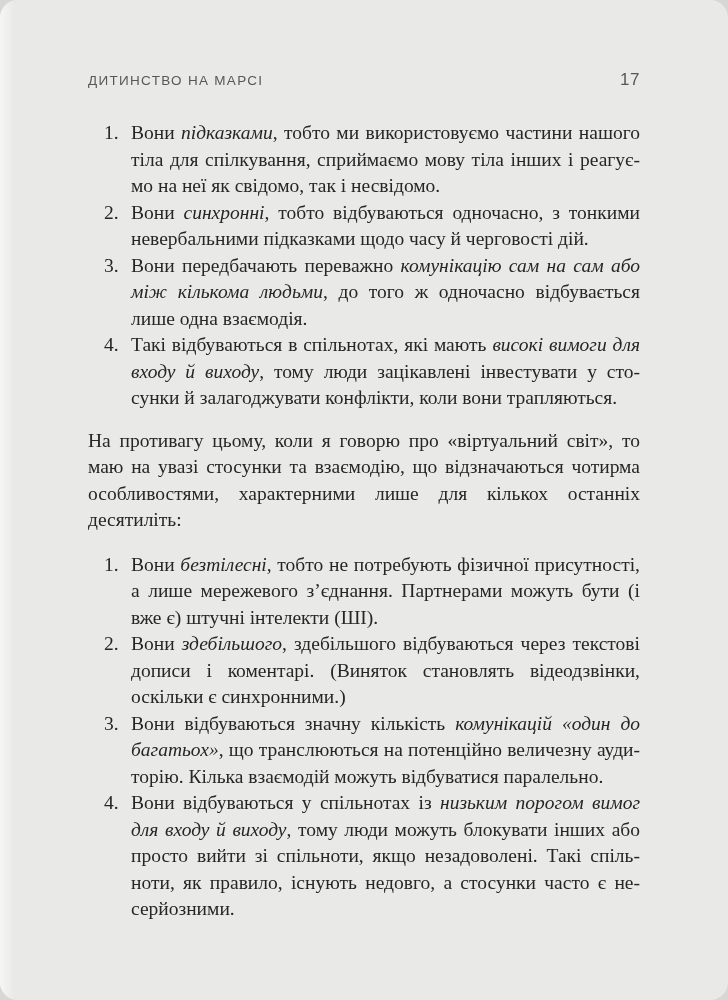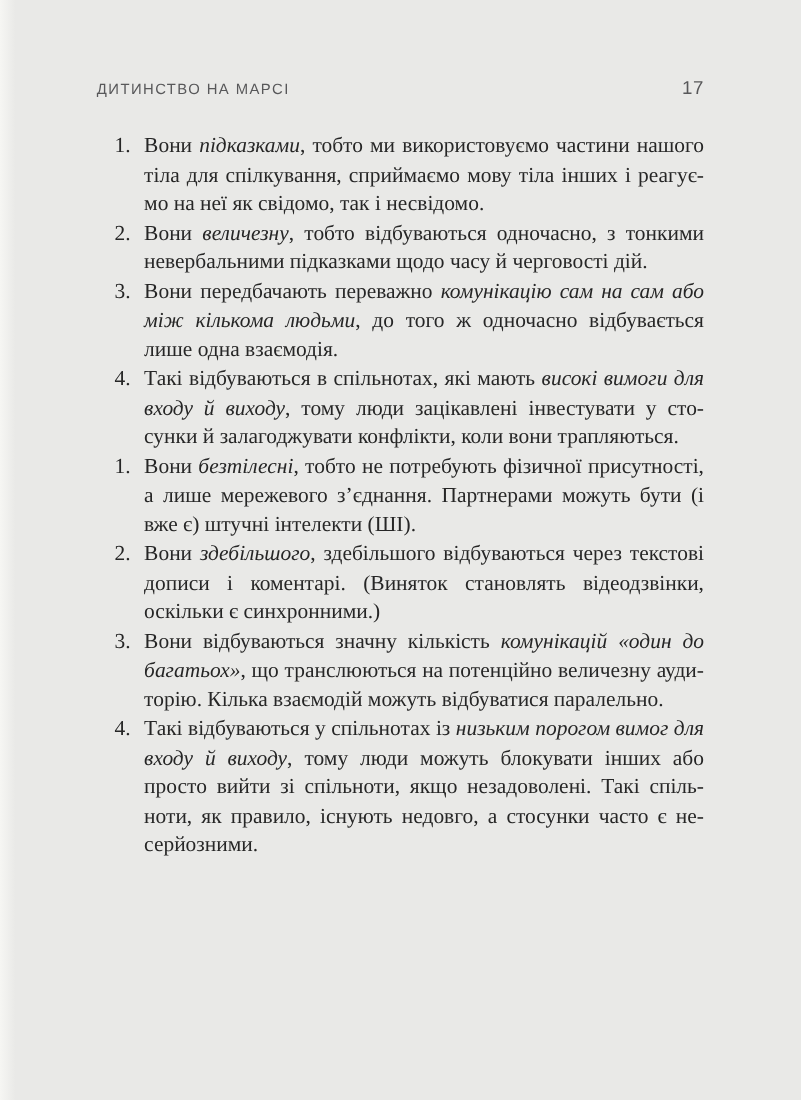--- a/index.html
+++ b/index.html
@@ -6,20 +6,21 @@
 
   .page {
     position: relative;
     width: 728px;
     height: 1000px;
     margin: 0 auto;
     background: #e9e9e7;
     overflow: hidden;
     font-family: "Liberation Serif", "DejaVu Serif", serif;
     color: #262626;
+    border-radius: 18px;
   }
 
   .page-edge {
     position: absolute;
     left: 0; top: 0; bottom: 0;
     width: 14px;
     background: linear-gradient(to right, #f6f6f3, #e9e9e7);
   }
 
   .running-head {
@@ -79,26 +80,27 @@
   <div class="page-edge"></div>
 
   <header class="running-head">
     <span class="head-title">ДИТИНСТВО НА МАРСІ</span>
     <span class="page-num">17</span>
   </header>
 
   <main class="text-block">
     <div class="num-list">
         <div class="list-item"><span class="num">1.</span><span><span>Вони </span><em>підказками</em><span>, тобто ми використовуємо частини нашого тіла для спілкування, сприймаємо мову тіла інших і реагує­мо на неї як свідомо, так і несвідомо.</span></span></div>
-        <div class="list-item"><span class="num">2.</span><span><span>Вони </span><em>величезну</em><span>, тобто відбуваються одночасно, з тонки­ми невербальними підказками щодо часу й черговості дій.</span></span></div>
+        <div class="list-item"><span class="num">2.</span><span><span>Вони </span><em>синхронні</em><span>, тобто відбуваються одночасно, з тонки­ми невербальними підказками щодо часу й черговості дій.</span></span></div>
         <div class="list-item"><span class="num">3.</span><span><span>Вони передбачають переважно </span><em>комунікацію сам на сам або між кількома людьми</em><span>, до того ж одночасно відбувається лише одна взаємодія.</span></span></div>
         <div class="list-item"><span class="num">4.</span><span><span>Такі відбуваються в спільнотах, які мають </span><em>високі вимоги для входу й виходу</em><span>, тому люди зацікавлені інвестувати у сто­сунки й залагоджувати конфлікти, коли вони трапляються.</span></span></div>
       </div>
 
+    <p class="paragraph">На противагу цьому, коли я говорю про «віртуальний світ», то маю на увазі стосунки та взаємодію, що відзначаються чотир­ма особливостями, характерними лише для кількох останніх десятиліть:</p>
 
     <div class="num-list">
         <div class="list-item"><span class="num">1.</span><span><span>Вони </span><em>безтілесні</em><span>, тобто не потребують фізичної присутнос­ті, а лише мережевого з’єднання. Партнерами можуть бути (і вже є) штучні інтелекти (ШІ).</span></span></div>
         <div class="list-item"><span class="num">2.</span><span><span>Вони </span><em>здебільшого</em><span>, здебільшого відбуваються через текстові дописи і коментарі. (Виняток становлять відеодзвінки, оскільки є синхронними.)</span></span></div>
         <div class="list-item"><span class="num">3.</span><span><span>Вони відбуваються значну кількість </span><em>комунікацій «один до багатьох»</em><span>, що транслюються на потенційно величезну ауди­торію. Кілька взаємодій можуть відбуватися паралельно.</span></span></div>
-        <div class="list-item"><span class="num">4.</span><span><span>Такі відбуваються у спільнотах із </span><em>низьким порогом вимог для входу й виходу</em><span>, тому люди можуть блокувати інших або просто вийти зі спільноти, якщо незадоволені. Такі спіль­ноти, як правило, існують недовго, а стосунки часто є не­серйозними.</span></span></div>
+        <div class="list-item"><span class="num">4.</span><span><span>Вони відбуваються у спільнотах із </span><em>низьким порогом вимог для входу й виходу</em><span>, тому люди можуть блокувати інших або просто вийти зі спільноти, якщо незадоволені. Такі спіль­ноти, як правило, існують недовго, а стосунки часто є не­серйозними.</span></span></div>
       </div>
   </main>
 </div>
 
 </body></html>

